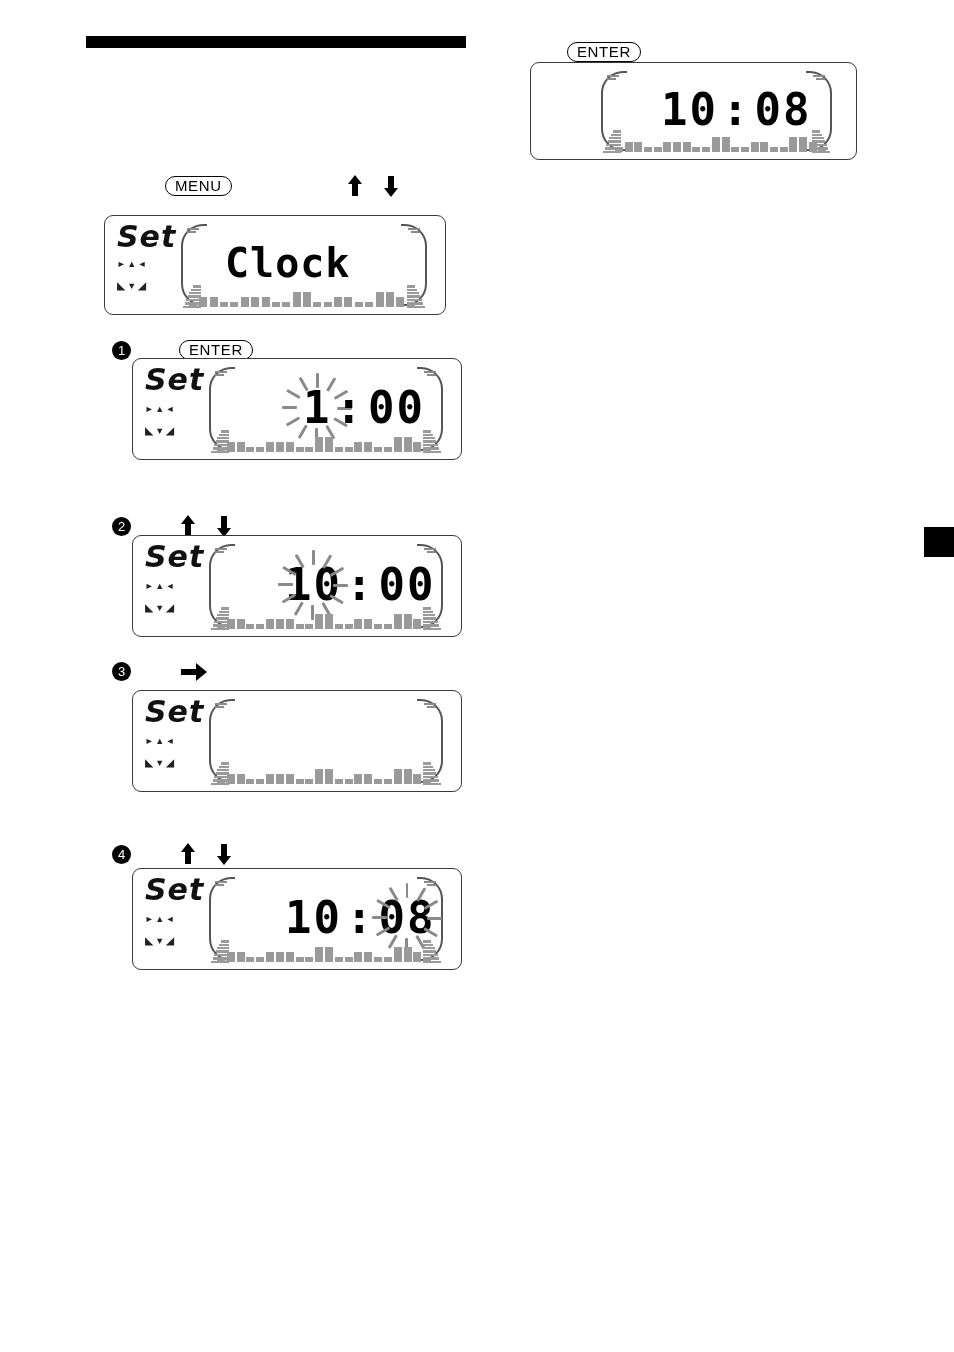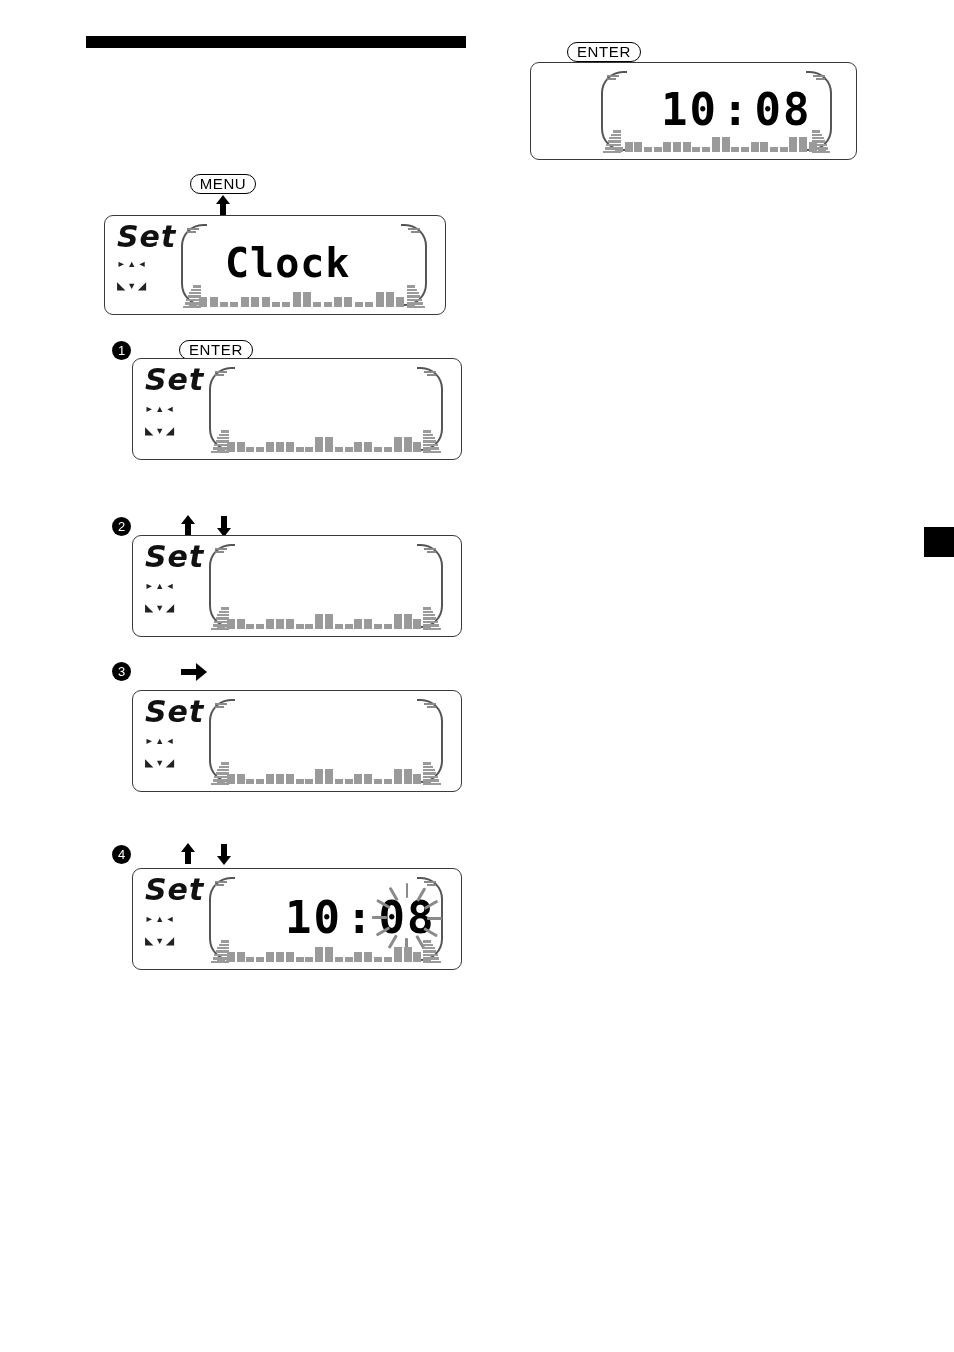--- a/index.html
+++ b/index.html
@@ -167,21 +167,21 @@
         <s style="bottom: 3.4px; width: 16.4px; left: 0px;"></s>
         <s style="bottom: 6.8px; width: 14.8px; left: 0px;"></s>
         <s style="bottom: 10.2px; width: 13.2px; left: 0px;"></s>
         <s style="bottom: 13.6px; width: 11.6px; left: 0px;"></s>
         <s style="bottom: 17px; width: 10px; left: 0px;"></s>
         <s style="bottom: 20.4px; width: 8.4px; left: 0px;"></s>
       </div>
   </div>
 </div>
 
-<div class="label-row" style="left:165px;top:174px;flex-direction:column;">
+<div class="label-row" style="left:165px;top:174px;">
   <span class="pill">MENU</span>
   <span style="display:inline-block;width:116px;"></span>
   <span class="arrow up">
       <i></i>
     </span>
   <span style="display:inline-block;width:22px;"></span>
   <span class="arrow down">
       <i></i>
     </span>
 </div>
@@ -261,20 +261,34 @@
         <div class="brk l" style="left: 76px;"></div>
         <div class="brk r" style="right: 18px;"></div>
         <div class="tick" style="left: 82px; top: 12px;">
           <s style="top:0;width:12px;"></s>
           <s style="top:3px;width:9px;"></s>
         </div>
         <div class="tick" style="right: 24px; top: 12px;">
           <s style="top:0;width:12px;"></s>
           <s style="top:3px;left:3px;width:9px;"></s>
         </div>
+        <div class="readout" style="left: 168px;"><span class="seg flash">1<span class="rays">
+              <span style="transform: rotate(0deg) translateY(-34px);"></span>
+              <span style="transform: rotate(30deg) translateY(-34px);"></span>
+              <span style="transform: rotate(60deg) translateY(-34px);"></span>
+              <span style="transform: rotate(90deg) translateY(-34px);"></span>
+              <span style="transform: rotate(120deg) translateY(-34px);"></span>
+              <span style="transform: rotate(150deg) translateY(-34px);"></span>
+              <span style="transform: rotate(180deg) translateY(-34px);"></span>
+              <span style="transform: rotate(210deg) translateY(-34px);"></span>
+              <span style="transform: rotate(240deg) translateY(-34px);"></span>
+              <span style="transform: rotate(270deg) translateY(-34px);"></span>
+              <span style="transform: rotate(300deg) translateY(-34px);"></span>
+              <span style="transform: rotate(330deg) translateY(-34px);"></span>
+            </span></span><span class="seg">:</span><span class="seg flash">00</span></div>
         <div class="spectrum">
           <b style="left: 84px; width: 8px; height: 5px;"></b>
           <b style="left: 93.8182px; width: 8px; height: 10px;"></b>
           <b style="left: 103.636px; width: 8px; height: 10px;"></b>
           <b style="left: 113.455px; width: 8px; height: 5px;"></b>
           <b style="left: 123.273px; width: 8px; height: 5px;"></b>
           <b style="left: 133.091px; width: 8px; height: 10px;"></b>
           <b style="left: 142.909px; width: 8px; height: 10px;"></b>
           <b style="left: 152.727px; width: 8px; height: 10px;"></b>
           <b style="left: 162.545px; width: 8px; height: 5px;"></b>
@@ -331,20 +345,34 @@
         <div class="brk l" style="left: 76px;"></div>
         <div class="brk r" style="right: 18px;"></div>
         <div class="tick" style="left: 82px; top: 12px;">
           <s style="top:0;width:12px;"></s>
           <s style="top:3px;width:9px;"></s>
         </div>
         <div class="tick" style="right: 24px; top: 12px;">
           <s style="top:0;width:12px;"></s>
           <s style="top:3px;left:3px;width:9px;"></s>
         </div>
+        <div class="readout" style="left: 150px;"><span class="seg flash">10<span class="rays">
+              <span style="transform: rotate(0deg) translateY(-34px);"></span>
+              <span style="transform: rotate(30deg) translateY(-34px);"></span>
+              <span style="transform: rotate(60deg) translateY(-34px);"></span>
+              <span style="transform: rotate(90deg) translateY(-34px);"></span>
+              <span style="transform: rotate(120deg) translateY(-34px);"></span>
+              <span style="transform: rotate(150deg) translateY(-34px);"></span>
+              <span style="transform: rotate(180deg) translateY(-34px);"></span>
+              <span style="transform: rotate(210deg) translateY(-34px);"></span>
+              <span style="transform: rotate(240deg) translateY(-34px);"></span>
+              <span style="transform: rotate(270deg) translateY(-34px);"></span>
+              <span style="transform: rotate(300deg) translateY(-34px);"></span>
+              <span style="transform: rotate(330deg) translateY(-34px);"></span>
+            </span></span><span class="seg">:</span><span class="seg flash">00</span></div>
         <div class="spectrum">
           <b style="left: 84px; width: 8px; height: 5px;"></b>
           <b style="left: 93.8182px; width: 8px; height: 10px;"></b>
           <b style="left: 103.636px; width: 8px; height: 10px;"></b>
           <b style="left: 113.455px; width: 8px; height: 5px;"></b>
           <b style="left: 123.273px; width: 8px; height: 5px;"></b>
           <b style="left: 133.091px; width: 8px; height: 10px;"></b>
           <b style="left: 142.909px; width: 8px; height: 10px;"></b>
           <b style="left: 152.727px; width: 8px; height: 10px;"></b>
           <b style="left: 162.545px; width: 8px; height: 5px;"></b>

